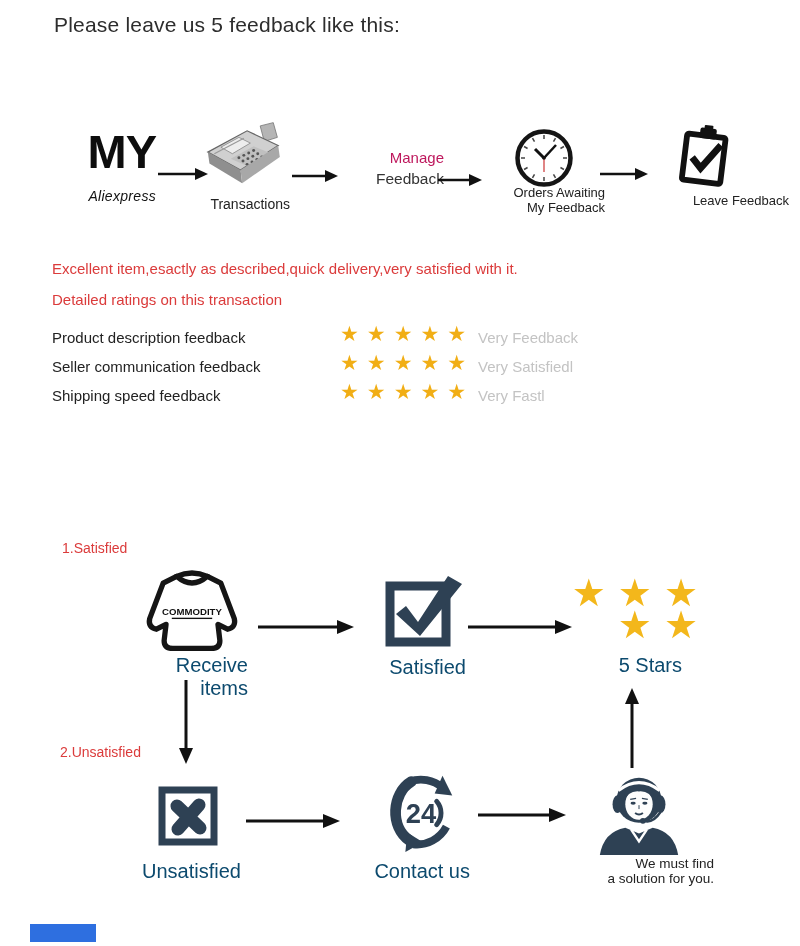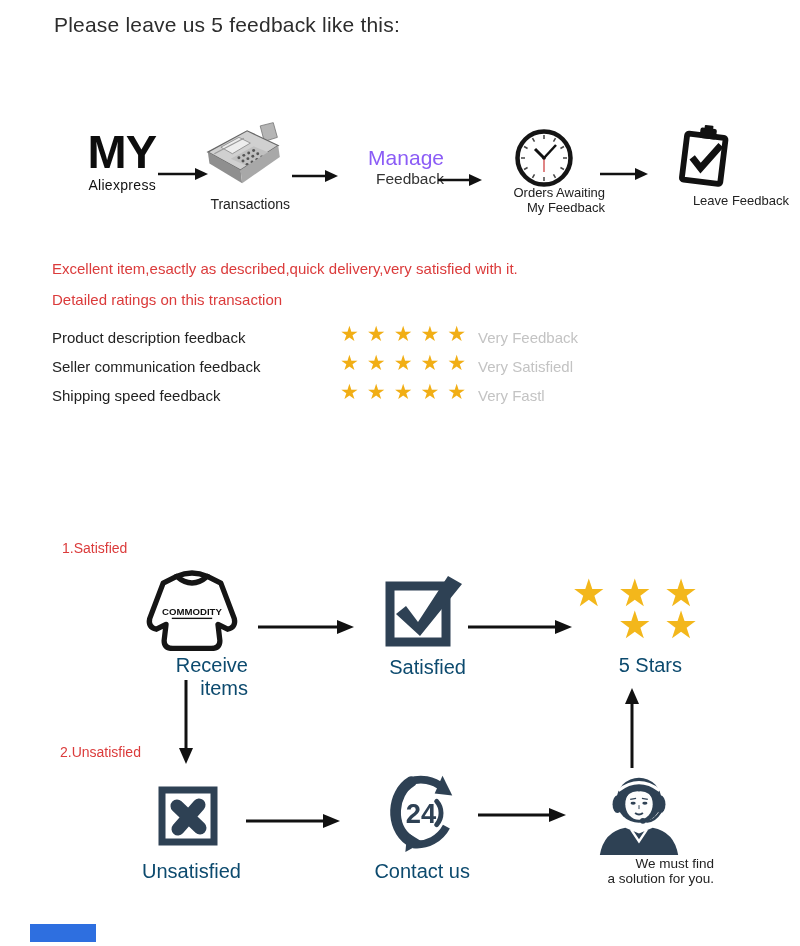--- a/index.html
+++ b/index.html
@@ -2,24 +2,24 @@
 <html><head>
 <meta charset="utf-8">
 <style>
   html,body{margin:0;padding:0;background:#fff;}
   .canvas{position:relative;width:800px;height:946px;background:#ffffff;
           font-family:"Liberation Sans",sans-serif;overflow:hidden;color:#222;}
   .abs{position:absolute;}
   .center{text-align:right;}
   .title{font-size:21px;color:#2d2d2d;letter-spacing:.2px;}
   .brand-top{font-size:47px;font-weight:bold;color:#0d0d0d;line-height:44px;letter-spacing:-1px;}
-  .brand-bottom{font-size:14px;color:#111;margin-top:3px;letter-spacing:.3px;}
+  .brand-bottom{font-size:14px;color:#111;margin-top:14px;letter-spacing:.3px;font-style:italic;}
   .flow-label{font-size:14px;color:#222;}
   .flow-label-sm{font-size:13px;color:#222;line-height:14.5px;}
-  .manage1{font-size:21px;color:#8b5cf6;line-height:24px;}
+  .manage1{font-size:15px;color:#be185d;line-height:24px;}
   .manage2{font-size:15.5px;color:#333;}
   .red{color:#db3b3b;}
   .comment{font-size:15px;}
   .subtitle{font-size:15px;}
   .case-label{font-size:14px;}
   .rate-label{font-size:15px;color:#222;}
   .rate-stars{font-size:21px;color:#f1ae15;letter-spacing:8px;white-space:nowrap;}
   .rate-value{font-size:15px;color:#c3c3c3;}
   .big-stars{color:#f3b71b;font-size:38px;letter-spacing:12px;line-height:34px;white-space:nowrap;}
   .big-stars-2{margin-top:-2px;}

